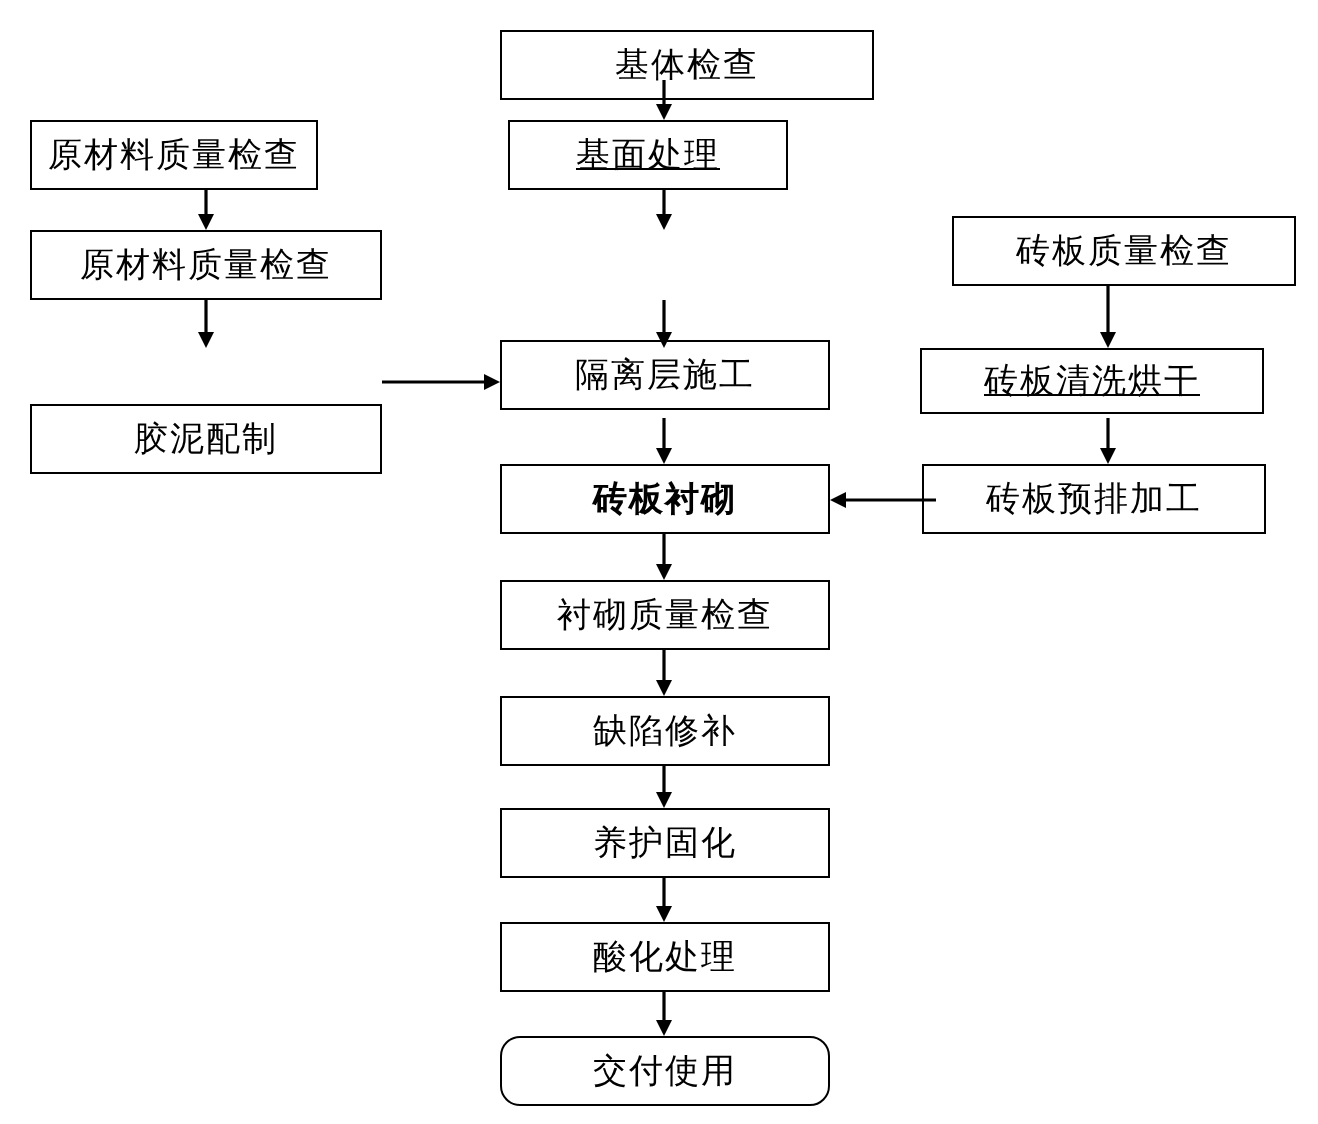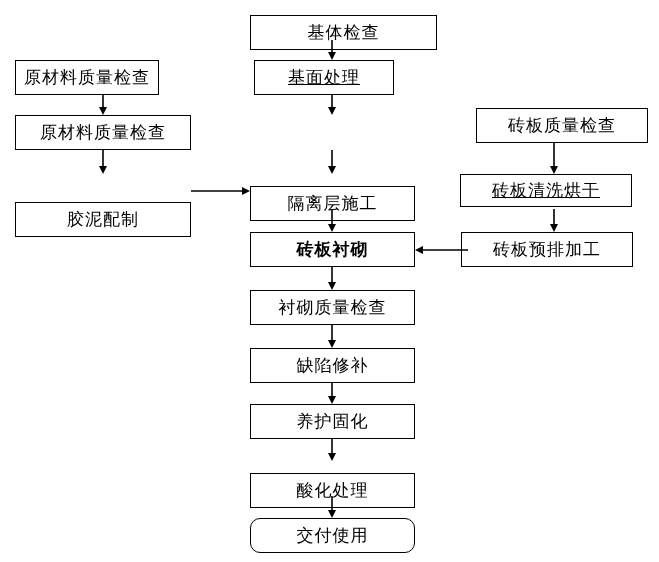--- a/index.html
+++ b/index.html
@@ -39,31 +39,31 @@
 </head>
 <body>
 
 <div id="canvas">
 
   <div class="node" style="left:250px; top:15px; width:187px; height:35px;">基体检查</div>
 
   <div class="node" style="left:254px; top:60px; width:140px; height:35px;text-decoration:underline;">基面处理</div>
 
 
-  <div class="node" style="left:250px; top:186px; width:165px; height:35px;">隔离层施工</div>
+  <div class="node" style="left:250px; top:170px; width:165px; height:35px;">隔离层施工</div>
 
   <div class="node" style="left:250px; top:232px; width:165px; height:35px;font-weight:bold;">砖板衬砌</div>
 
   <div class="node" style="left:250px; top:290px; width:165px; height:35px;">衬砌质量检查</div>
 
   <div class="node" style="left:250px; top:348px; width:165px; height:35px;">缺陷修补</div>
 
   <div class="node" style="left:250px; top:404px; width:165px; height:35px;">养护固化</div>
 
-  <div class="node" style="left:250px; top:461px; width:165px; height:35px;margin-top:12px;">酸化处理</div>
+  <div class="node" style="left:250px; top:461px; width:165px; height:35px;">酸化处理</div>
 
   <div class="node" style="left:250px; top:518px; width:165px; height:35px;border-radius:10px;">交付使用</div>
 
   <div class="node" style="left:15px; top:60px; width:144px; height:35px;">原材料质量检查</div>
 
   <div class="node" style="left:15px; top:115px; width:176px; height:35px;">原材料质量检查</div>
 
   <div class="node" style="left:15px; top:174px; width:176px; height:35px;margin-top:28px;">胶泥配制</div>
 
   <div class="node" style="left:476px; top:108px; width:172px; height:35px;">砖板质量检查</div>

